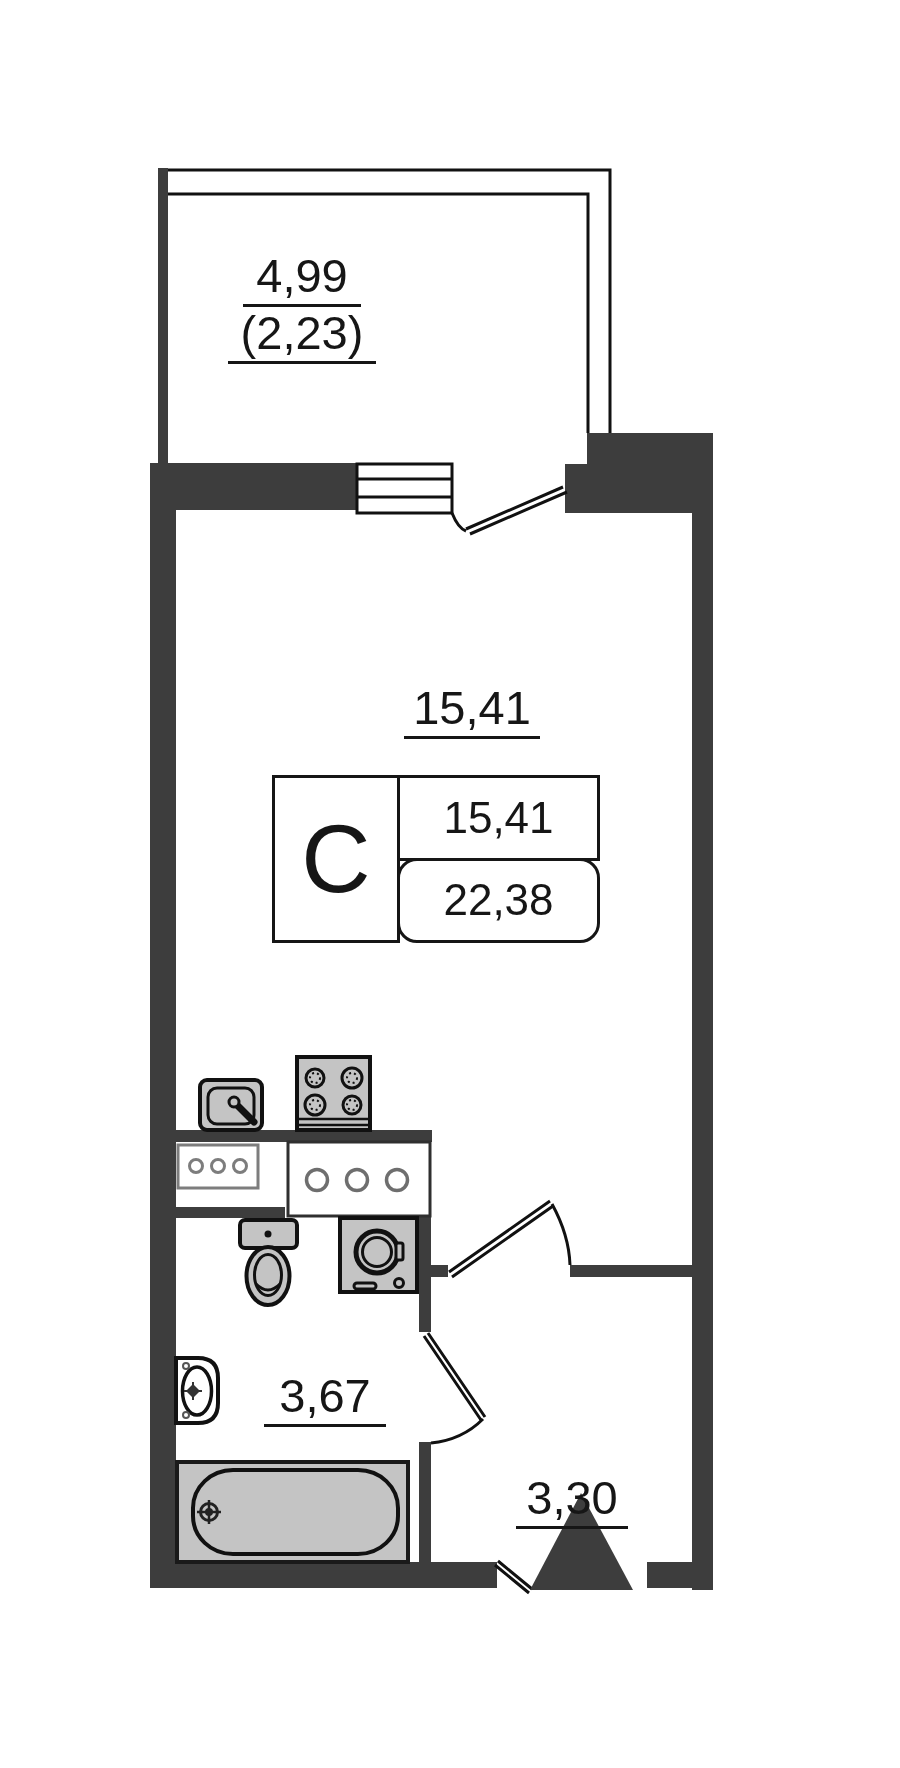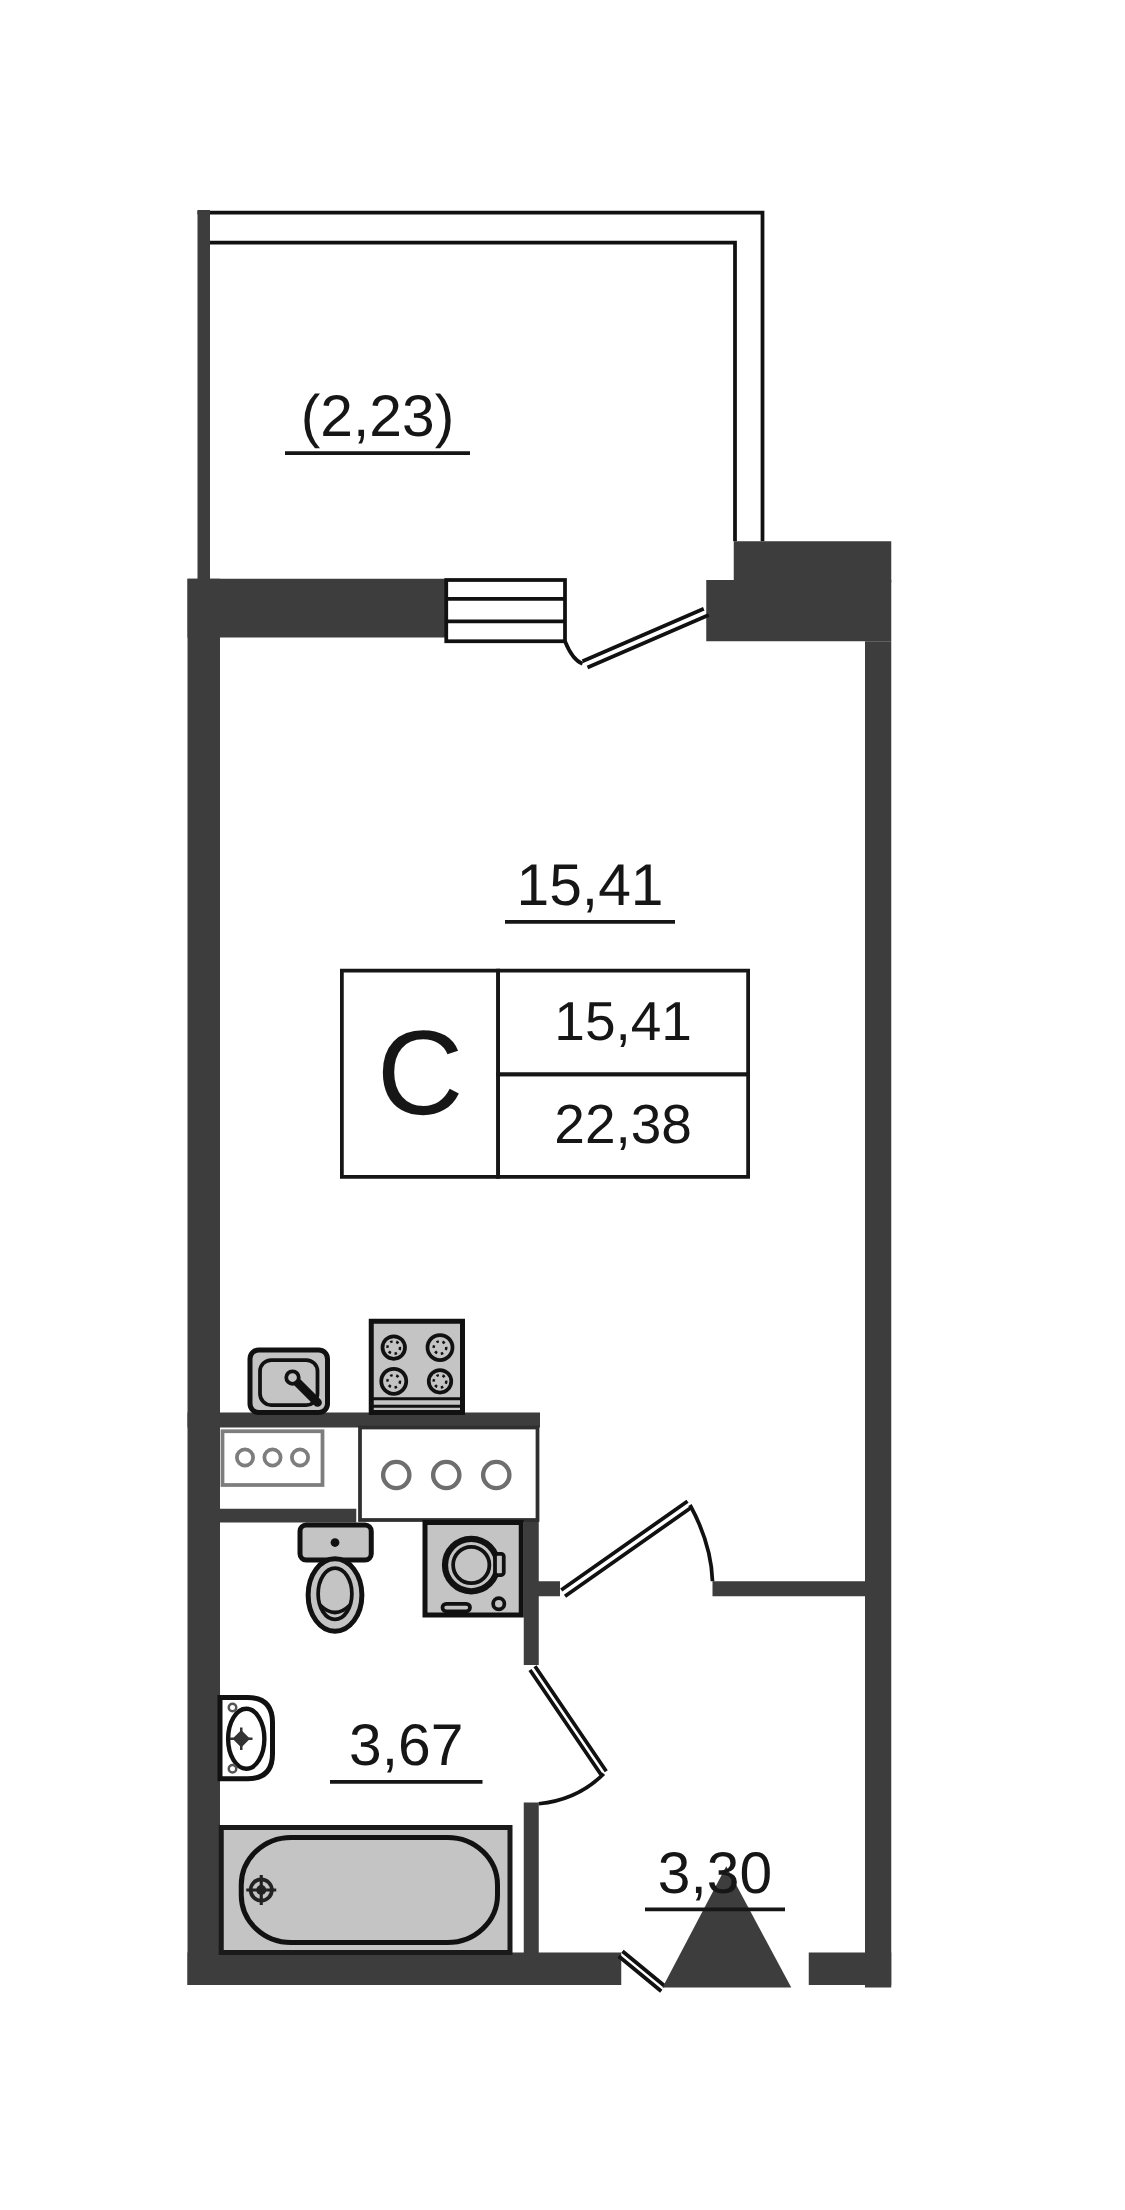--- a/index.html
+++ b/index.html
@@ -25,21 +25,21 @@
   .lbl-hall         { left:516px; top:1450px; width:112px;margin-top:24px; }
 
   .stamp { position:absolute; left:272px; top:775px; width:328px; height:168px;
            display:flex; background:#fff; color:#161616; }
   .stamp-letter { width:128px; border:3px solid #161616; box-sizing:border-box;
                   display:flex; align-items:center; justify-content:center;
                   font-size:96px; }
   .stamp-col { width:200px; display:flex; flex-direction:column; }
   .stamp-row { flex:1; border:3px solid #161616; box-sizing:border-box; margin-left:-3px;
                display:flex; align-items:center; justify-content:center; font-size:44px; }
-  .stamp-row + .stamp-row { margin-top:-3px; }
+  .stamp-row + .stamp-row { margin-top:-3px;border-radius:20px; }
 </style>
 </head>
 <body>
 
 <div id="canvas">
 
   <svg width="900" height="1768" viewBox="0 0 900 1768">
 
     <g>
       <path class="thin" d="M158,170 H610 V433"></path>
@@ -156,20 +156,21 @@
 
     <g>
       <rect x="177" y="1462" width="231" height="100" fill="var(--fixture)" stroke="#1a1a1a" stroke-width="4"></rect>
       <rect x="193" y="1470" width="205" height="84" rx="40" ry="38" fill="none" stroke="#111" stroke-width="4"></rect>
       <path d="M209,1500 V1524 M197,1512 H221" stroke="#222" stroke-width="2.5"></path>
       <circle cx="209" cy="1512" r="8.5" fill="none" stroke="#222" stroke-width="3"></circle>
       <circle cx="209" cy="1512" r="4" fill="#222"></circle>
     </g>
   </svg>
 
+  <div class="area-label lbl-balcony">4,99</div>
   <div class="area-label lbl-balcony-red">(2,23)</div>
   <div class="area-label lbl-room">15,41</div>
   <div class="area-label lbl-bathroom">3,67</div>
   <div class="area-label lbl-hall">3,30</div>
 
   <div class="stamp">
     <div class="stamp-letter">С</div>
     <div class="stamp-col">
       <div class="stamp-row">15,41</div>
       <div class="stamp-row">22,38</div>

